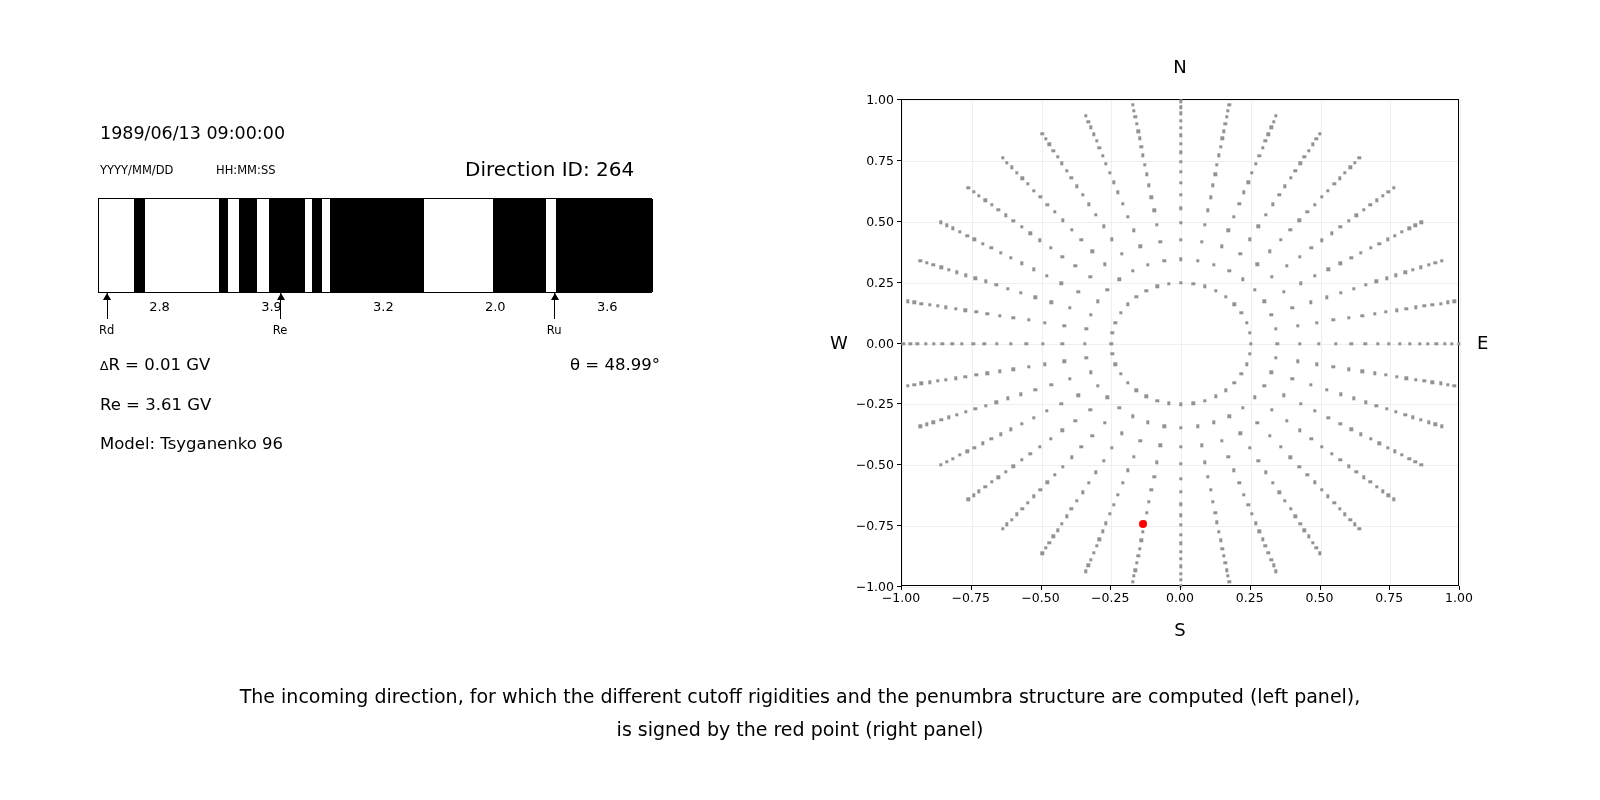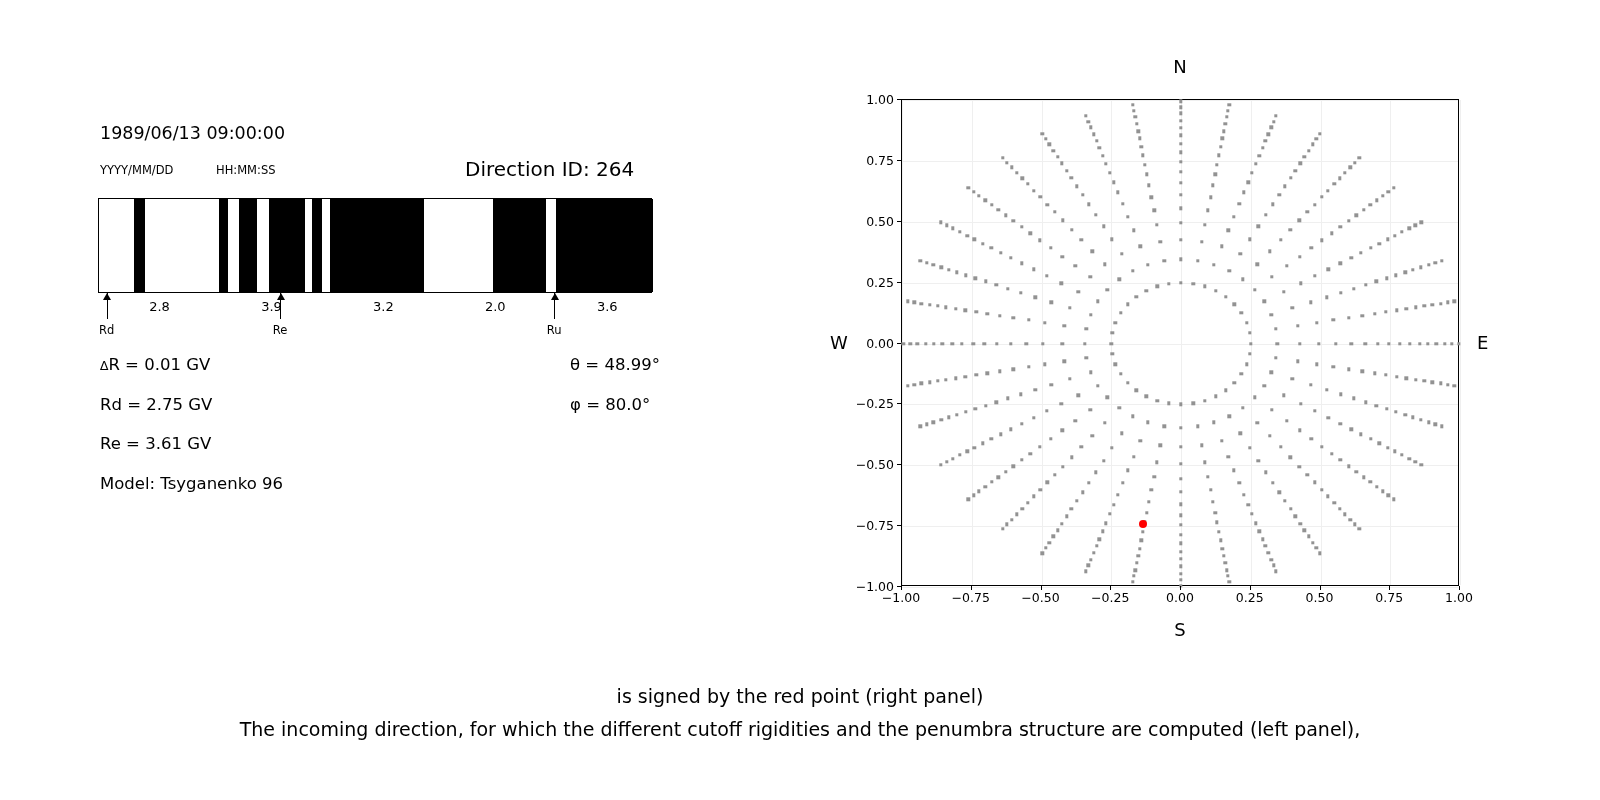--- a/index.html
+++ b/index.html
@@ -105,24 +105,20 @@
         <div class="arrow" style="left: 182.051px;"></div>
         <div class="arrow-label" style="left: 182.051px;">Re</div>
         <div class="arrow" style="left: 456.253px;"></div>
         <div class="arrow-label" style="left: 456.253px;">Ru</div>
       </div>
 
     <div class="params" id="params-block">
         <div class="prow">
           <div class="pleft"><span class="delta-small">∆</span>R = 0.01 GV</div>
           <div class="pright">θ = 48.99°</div>
-        </div>
-        <div class="prow">
-          <div class="pleft">Rd = 2.75 GV</div>
-          <div class="pright">φ = 80.0°</div>
         </div>
         <div class="prow">
           <div class="pleft">Re = 3.61 GV</div>
         </div>
         <div class="prow">
           <div class="pleft">Model: Tsyganenko 96</div>
         </div>
       </div>
   </div>
 
@@ -799,17 +795,17 @@
         <div class="xtick" style="left: 479.5px;">0.50</div>
         <div class="xtickmark" style="left: 479.5px;"></div>
         <div class="xtick" style="left: 549.25px;">0.75</div>
         <div class="xtickmark" style="left: 549.25px;"></div>
         <div class="xtick" style="left: 619px;">1.00</div>
         <div class="xtickmark" style="left: 619px;"></div>
       </div>
   </div>
 
   <div class="caption">
+    <div>The incoming direction, for which the different cutoff rigidities and the penumbra structure are computed (left panel),</div>
     <div>is signed by the red point (right panel)</div>
-    <div>The incoming direction, for which the different cutoff rigidities and the penumbra structure are computed (left panel),</div>
   </div>
 
 </div>
 
 </body></html>

